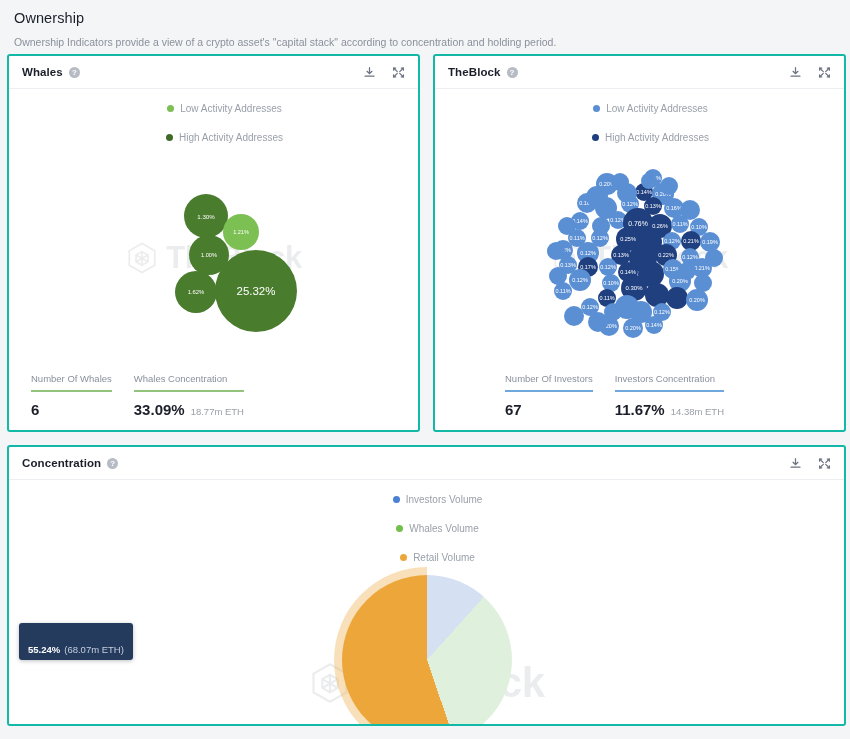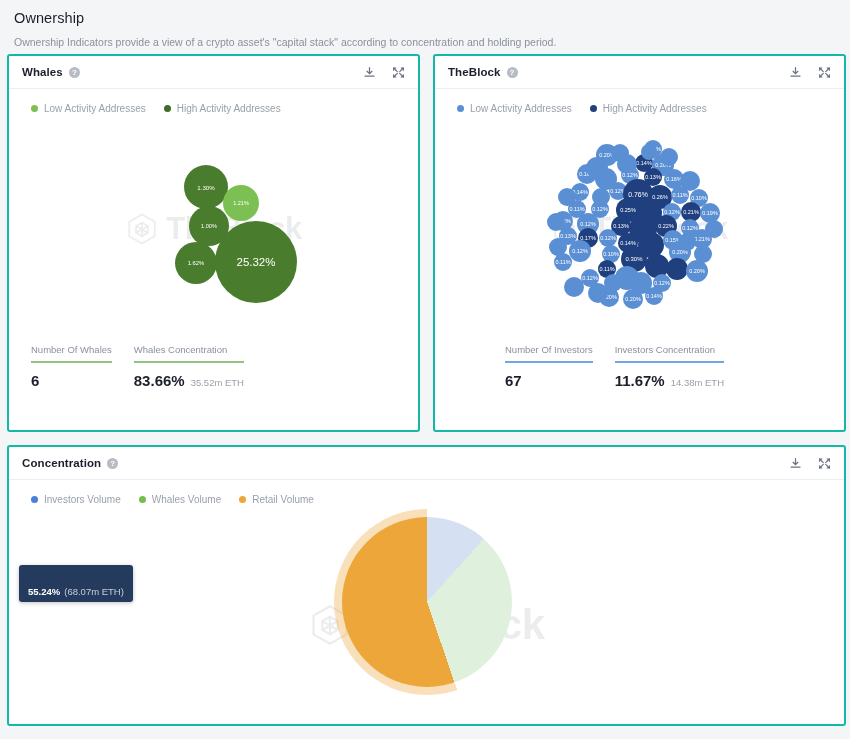--- a/index.html
+++ b/index.html
@@ -40,21 +40,21 @@
   .info-icon {
     margin-left: 6px; width: 11px; height: 11px; border-radius: 50%;
     background: #b6bbc4; color: #fff; font-size: 8px; line-height: 11px;
     text-align: center; font-weight: 700; display: inline-block;
   }
   .card-actions { margin-left: auto; display: flex; align-items: center; gap: 16px; }
   .ic { width: 13px; height: 13px; display: block; color: #6b7280; cursor: pointer; }
   .ic svg { display: block; width: 13px; height: 13px; }
 
   
-  .legend { display: flex; align-items: center; gap: 18px; padding: 14px 0 0 22px; }
+  .legend { display: flex; align-items: center; gap: 18px; padding: 14px 0 0 22px; flex-direction: column; }
   .leg { display: flex; align-items: center; gap: 6px; }
   .leg-dot { width: 7px; height: 7px; border-radius: 50%; display: block; }
   .leg-lab { font-size: 10px; color: #9aa0aa; }
 
   
   .plot { position: relative; }
   .watermark {
     position: absolute; left: 0; top: 0; width: 100%; height: 100%;
     display: flex; align-items: center; justify-content: center;
     pointer-events: none;
@@ -168,22 +168,22 @@
           <div class="stat-lab">Number Of Whales</div>
           <div class="stat-rule" style="background:#93c47d"></div>
           <div class="stat-val">
             <span class="stat-main">6</span>
           </div>
         </div>
         <div class="stat">
           <div class="stat-lab">Whales Concentration</div>
           <div class="stat-rule" style="background:#93c47d"></div>
           <div class="stat-val">
-            <span class="stat-main">83.66%</span>
-            <span class="stat-sub">35.52m ETH</span>
+            <span class="stat-main">33.09%</span>
+            <span class="stat-sub">18.77m ETH</span>
           </div>
         </div>
       </div>
     </div>
 
     <div class="card" style="width:413px;height:378px;">
       <div class="card-head">
         <span class="card-title">TheBlock</span>
         <span class="info-icon">?</span>
         <span class="card-actions">

